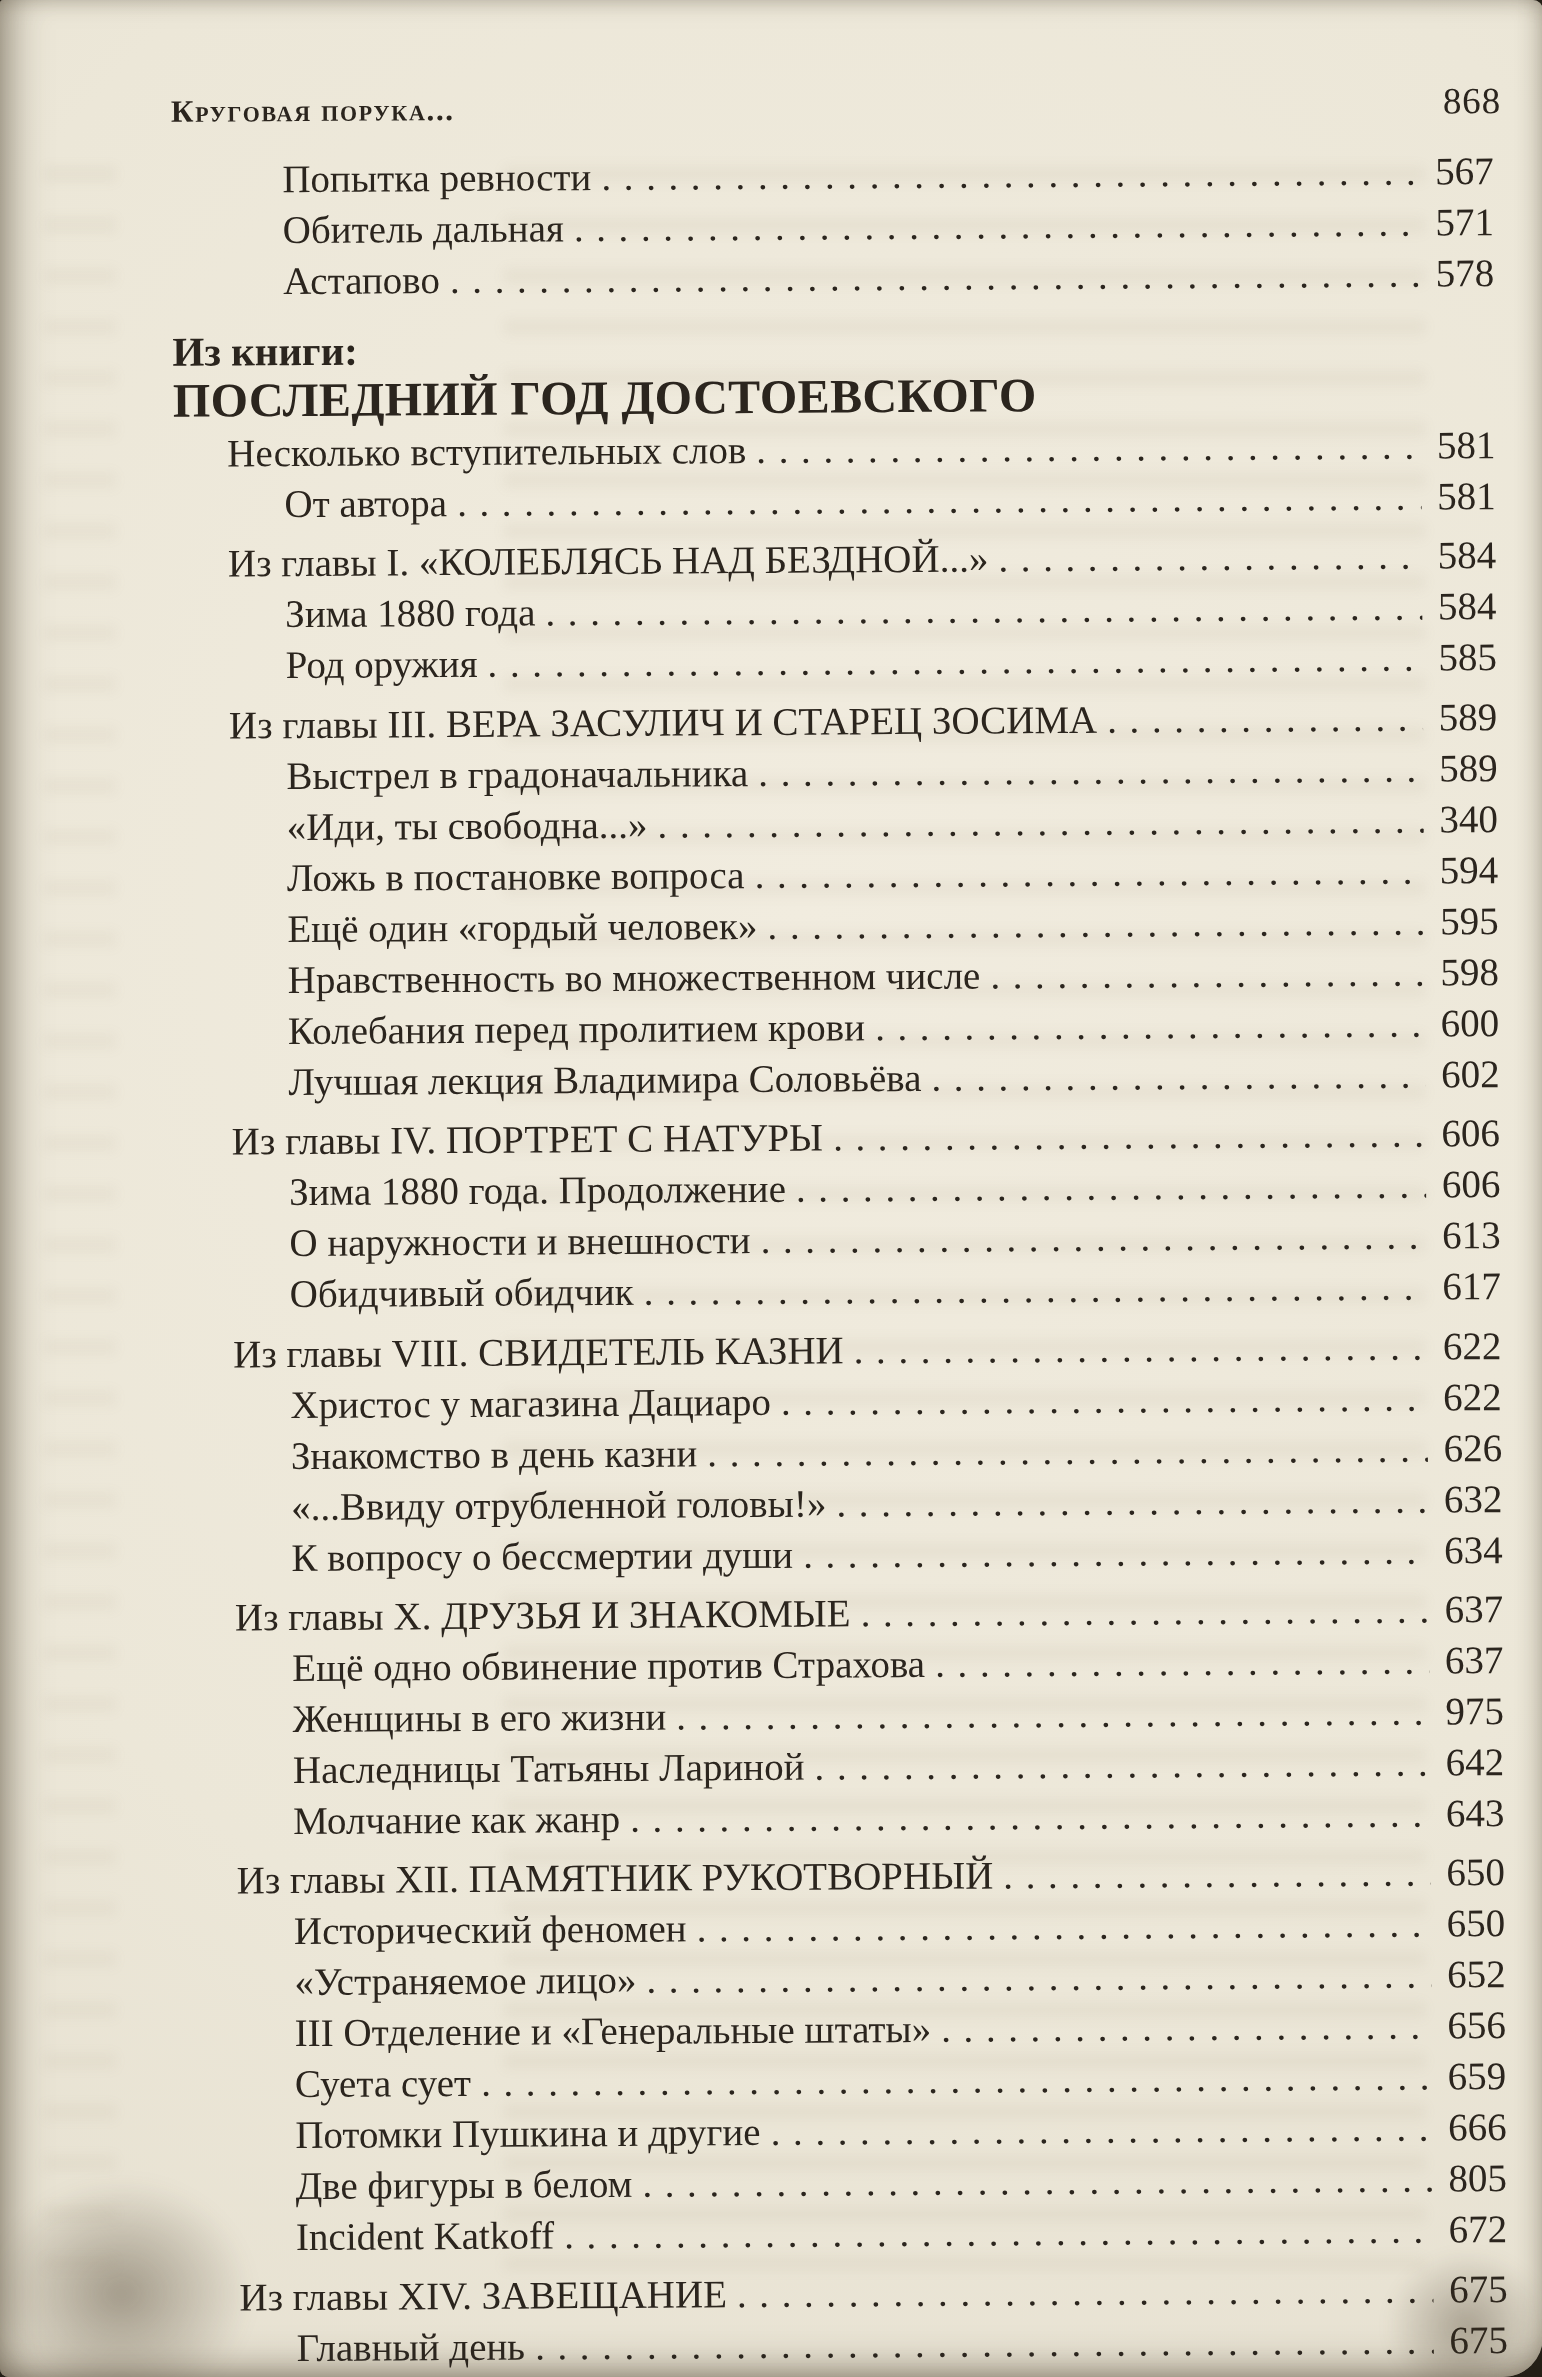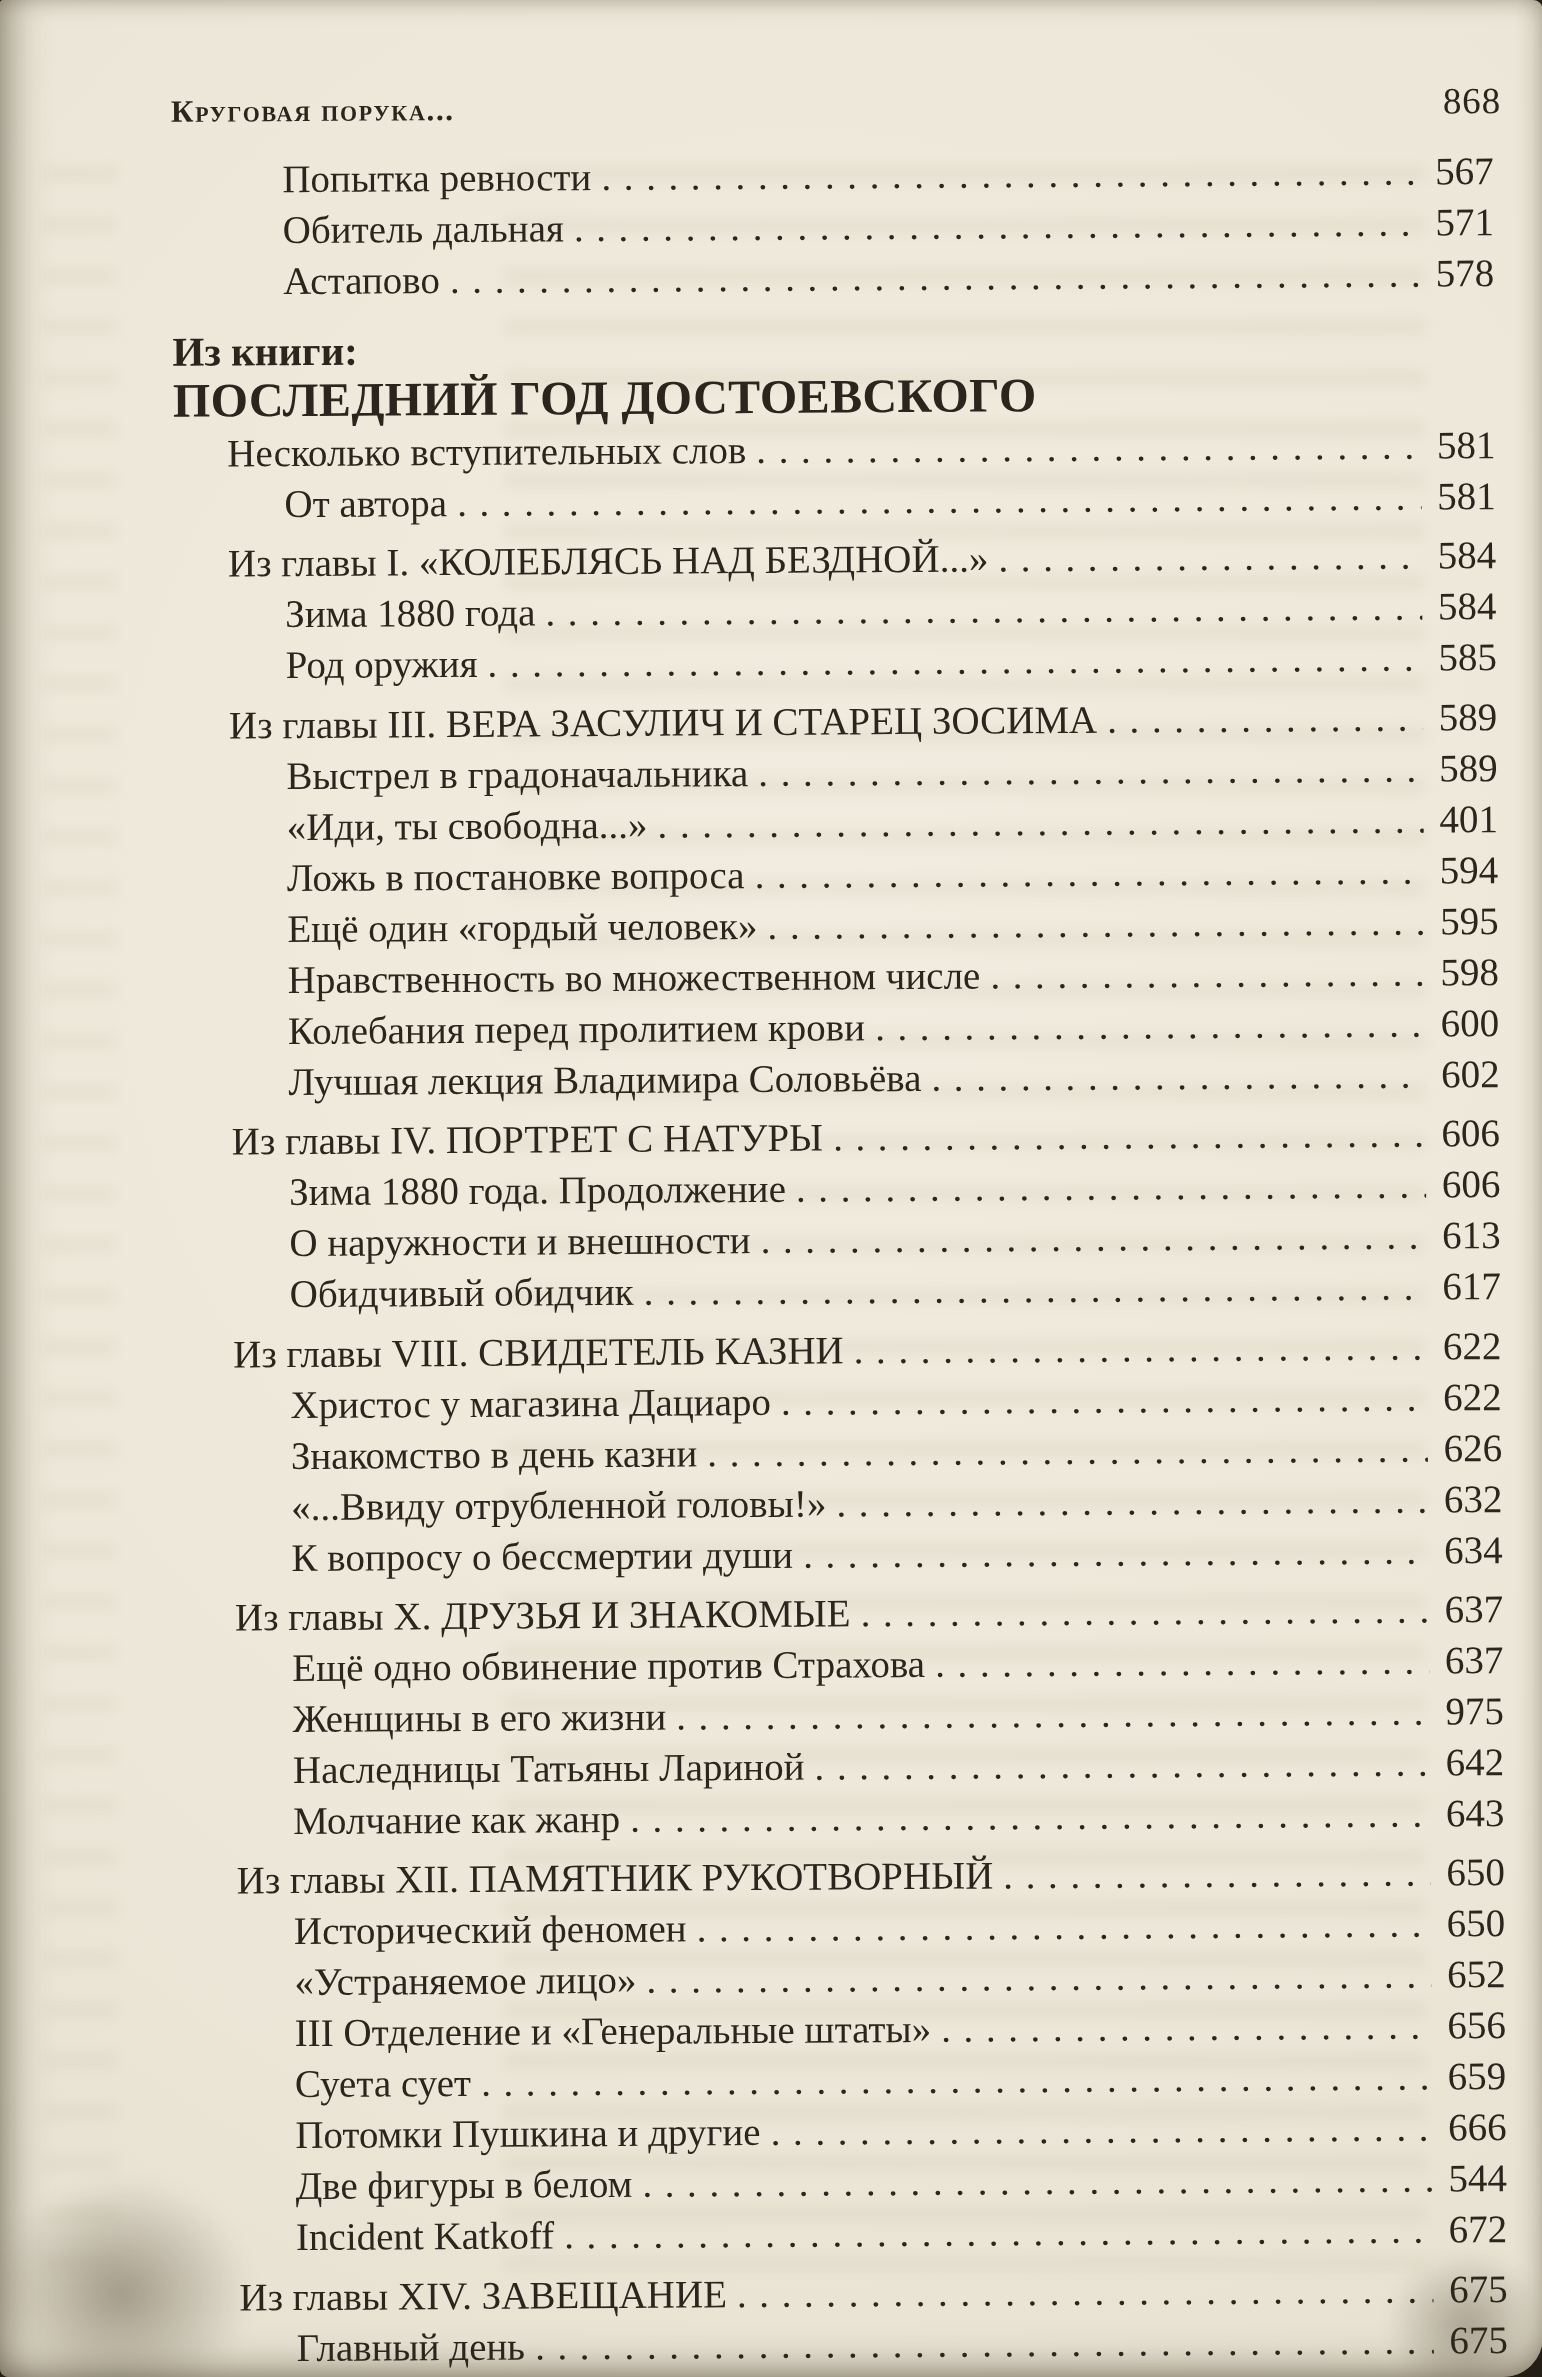--- a/index.html
+++ b/index.html
@@ -145,21 +145,21 @@
           <span class="pg">589</span>
         </div>
         <div class="row lvl2">
           <span class="t">Выстрел в градоначальника</span>
           <span class="dots"></span>
           <span class="pg">589</span>
         </div>
         <div class="row lvl2">
           <span class="t">«Иди, ты свободна...»</span>
           <span class="dots"></span>
-          <span class="pg">401</span>
+          <span class="pg">340</span>
         </div>
         <div class="row lvl2">
           <span class="t">Ложь в постановке вопроса</span>
           <span class="dots"></span>
           <span class="pg">594</span>
         </div>
         <div class="row lvl2">
           <span class="t">Ещё один «гордый человек»</span>
           <span class="dots"></span>
           <span class="pg">595</span>
@@ -275,21 +275,21 @@
           <span class="pg">659</span>
         </div>
         <div class="row lvl2">
           <span class="t">Потомки Пушкина и другие</span>
           <span class="dots"></span>
           <span class="pg">666</span>
         </div>
         <div class="row lvl2">
           <span class="t">Две фигуры в белом</span>
           <span class="dots"></span>
-          <span class="pg">544</span>
+          <span class="pg">805</span>
         </div>
         <div class="row lvl2">
           <span class="t">Incident Katkoff</span>
           <span class="dots"></span>
           <span class="pg">672</span>
         </div>
         <div class="row lvl1 gap">
           <span class="t">Из главы XIV. ЗАВЕЩАНИЕ</span>
           <span class="dots"></span>
           <span class="pg">675</span>

